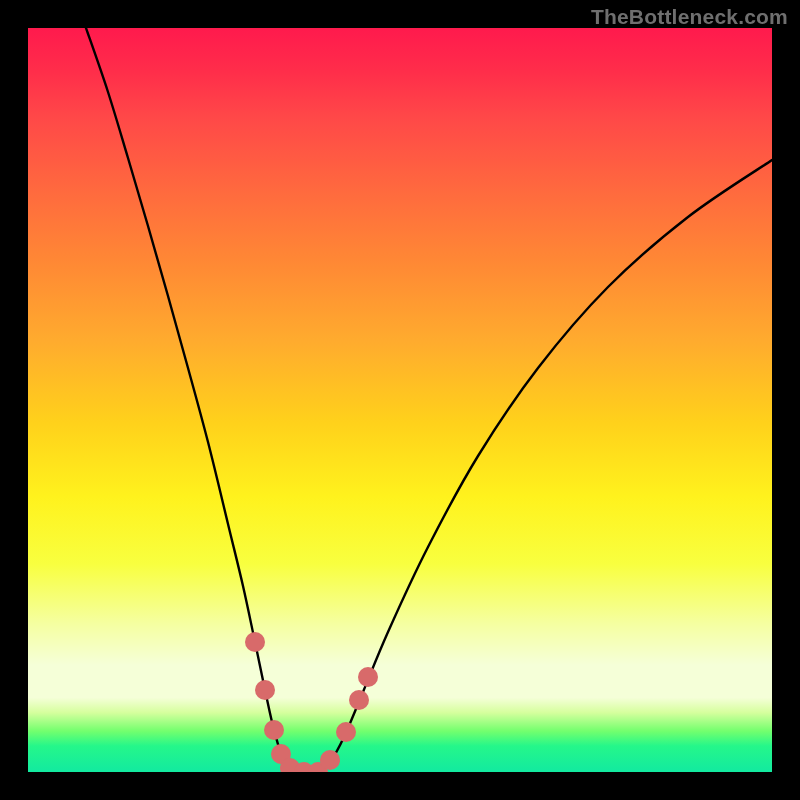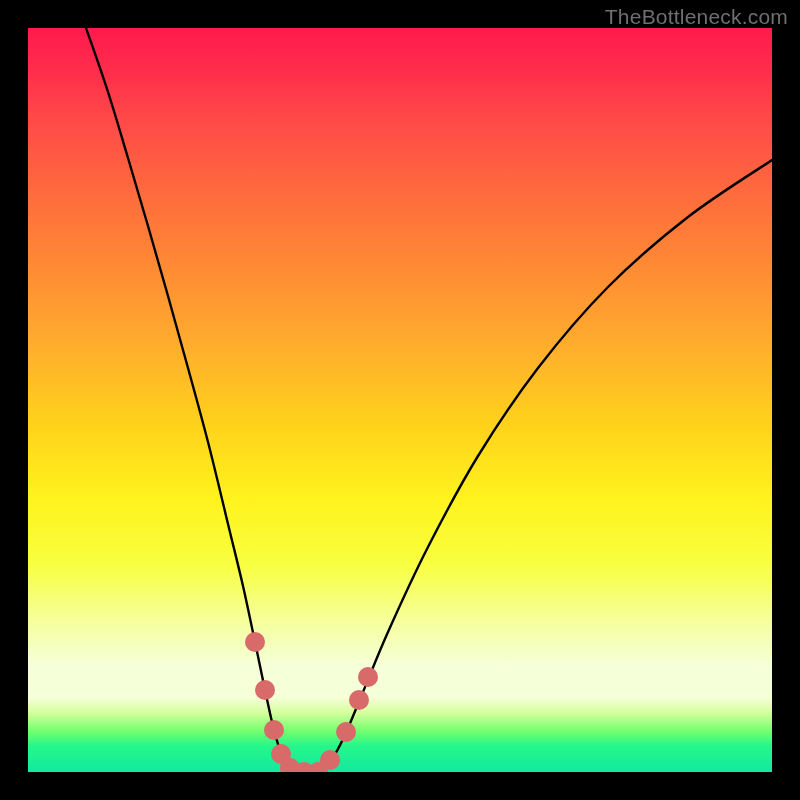--- a/index.html
+++ b/index.html
@@ -52,21 +52,21 @@
     position: absolute;
     inset: 0;
   }
   .watermark {
     position: absolute;
     top: 5px;
     right: 12px;
     color: #6f6f6f;
     font-size: 21px;
     letter-spacing: 0.2px;
-    font-weight: 400;
+    font-weight: 700;
     user-select: none;
   }
 </style>
 </head>
 <body>
 
 <div class="stage">
   <div class="watermark">TheBottleneck.com</div>
 
   <div class="plot">

